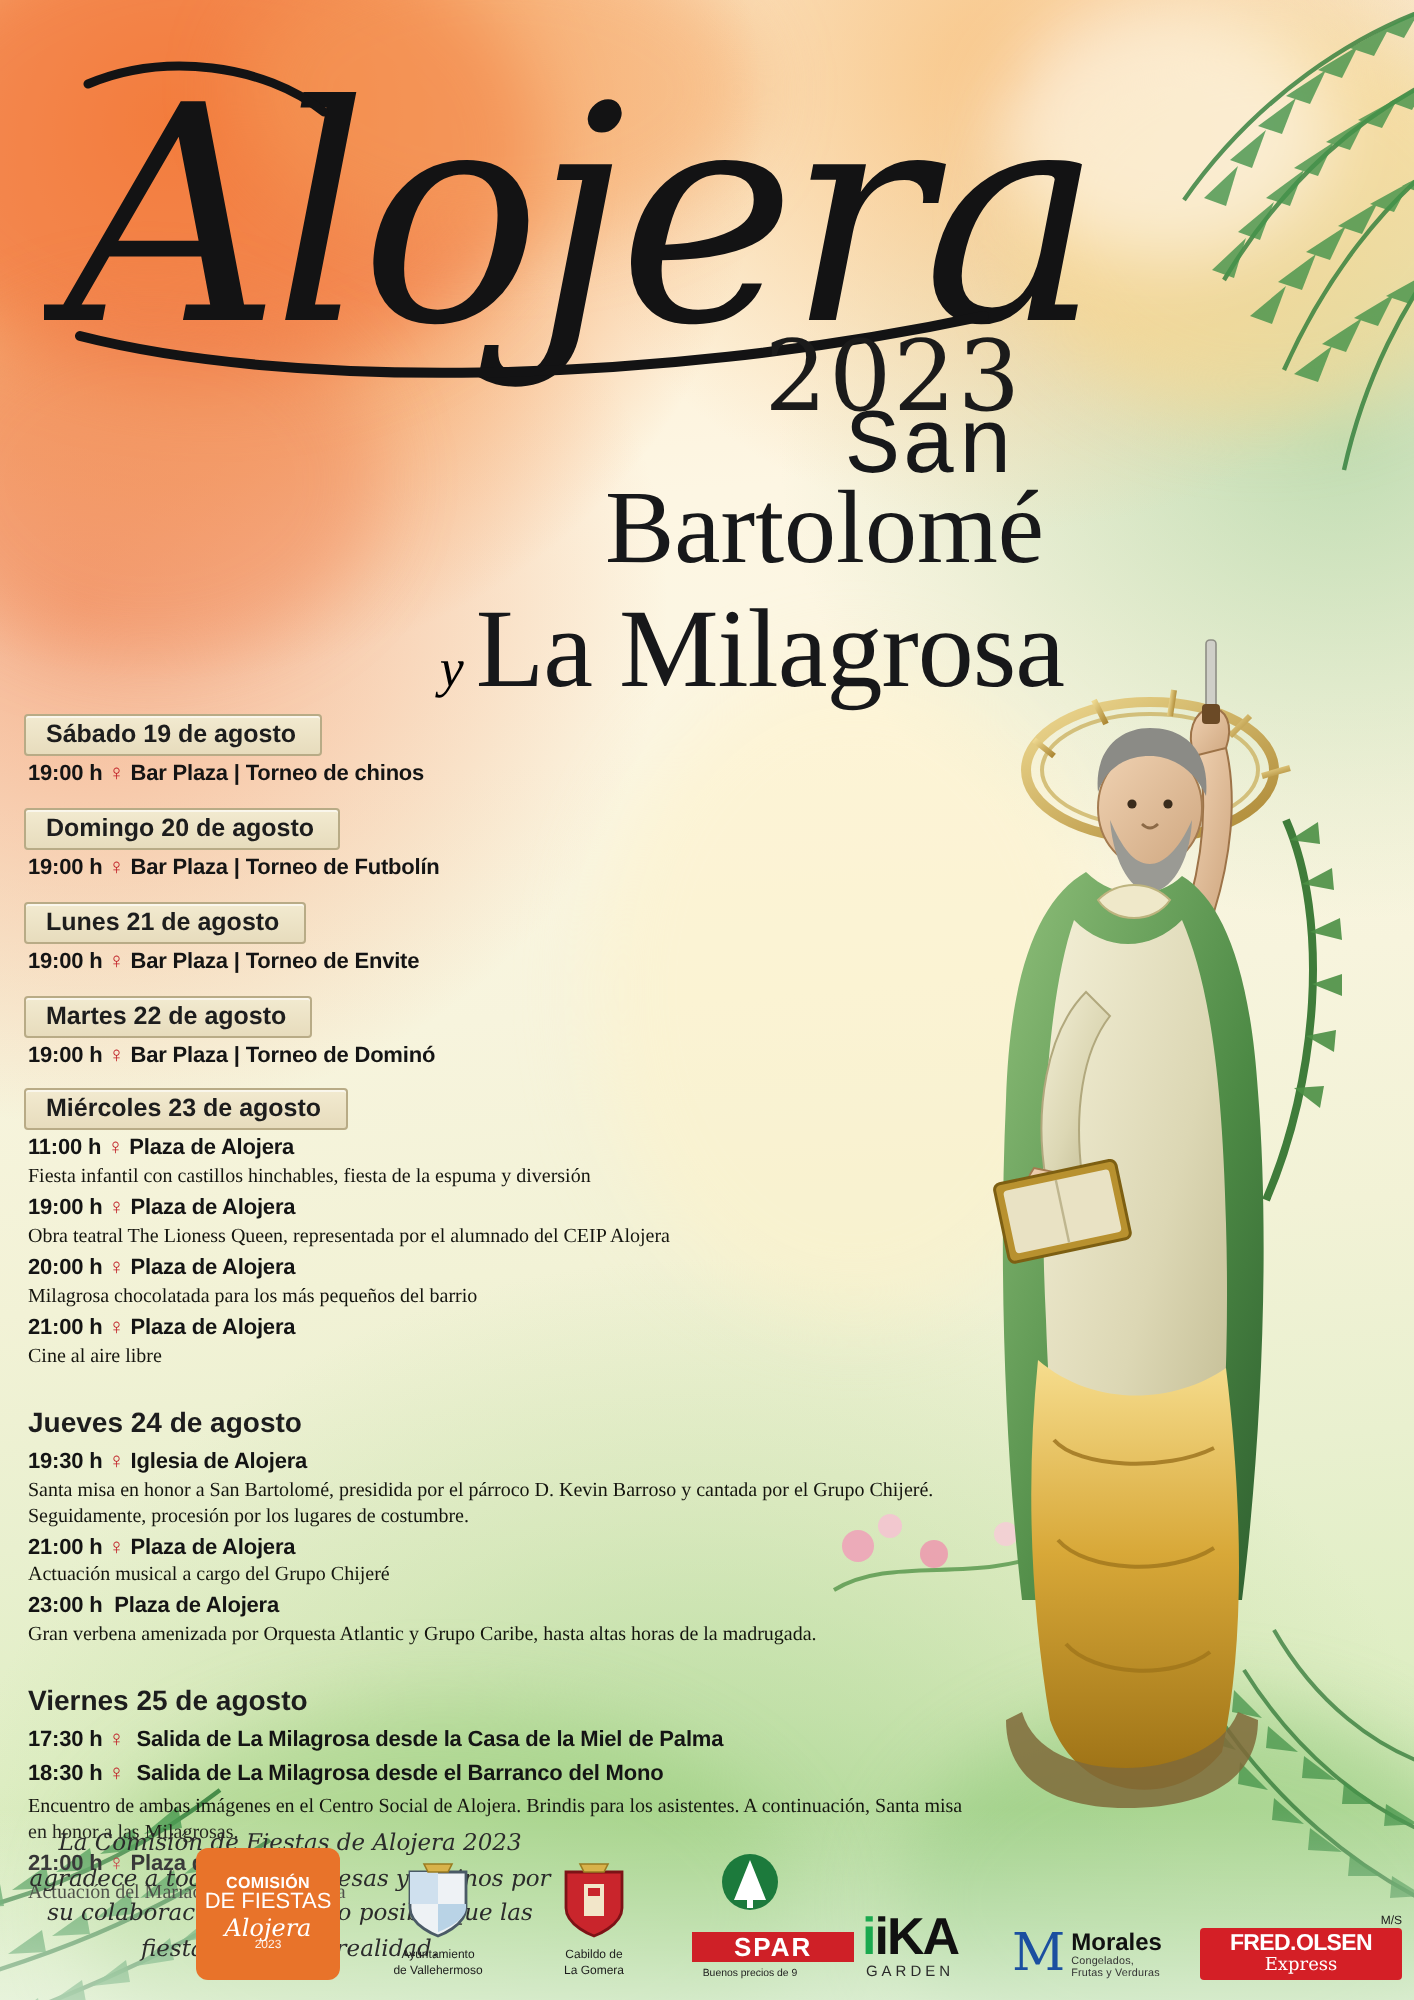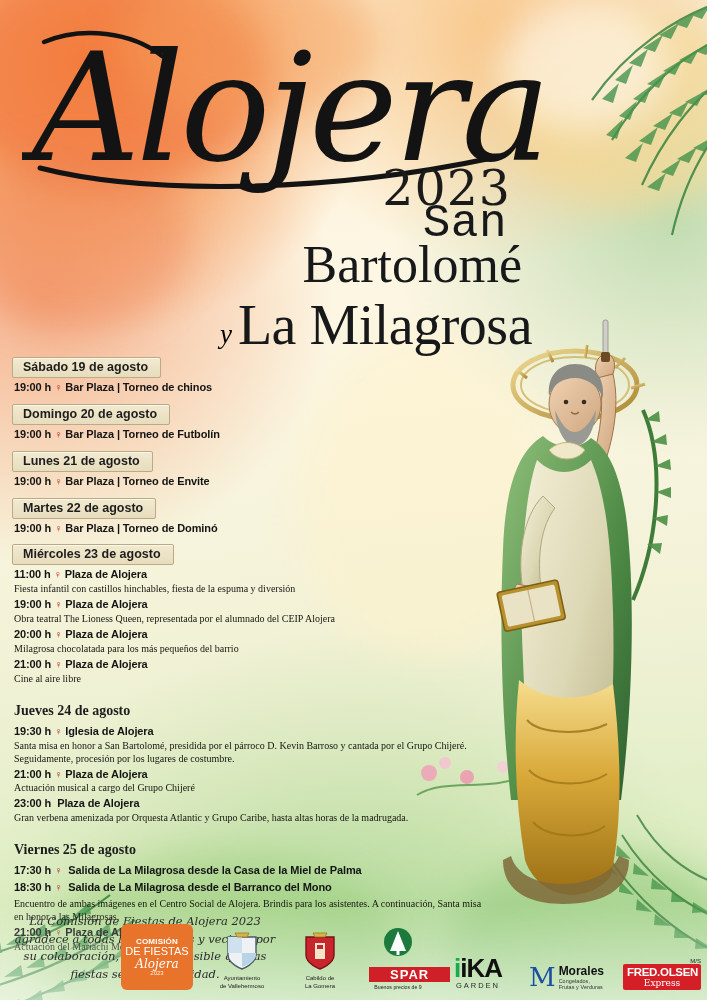--- a/index.html
+++ b/index.html
@@ -88,21 +88,21 @@
     padding: 2px 12px 3px 10px;
     font-family: "Liberation Sans", sans-serif;
     font-weight: bold;
     font-size: 12.5px;
     color: #1d1d1d;
     margin-top: 9px;
     box-shadow: 0 1px 0 rgba(255,255,255,0.6) inset;
   }
   .day-head.plain {
     background: none; border: none; box-shadow: none;
-    padding-left: 2px; font-size: 14px; margin-top: 15px; font-family: Liberation Serif, serif;
+    padding-left: 2px; font-size: 14px; margin-top: 15px;
   }
   .ev { margin: 2px 0 0 2px; }
   .ev-line {
     font-family: "Liberation Sans", sans-serif;
     font-size: 11px;
     font-weight: bold;
     color: #141414;
     letter-spacing: -0.1px;
     line-height: 1.35;
   }
@@ -166,21 +166,21 @@
   .logo-ika { width: 62px; text-align: center; font-family: "Liberation Sans", sans-serif; }
   .ika-word { font-size: 26px; font-weight: bold; color: #111; letter-spacing: -1px; }
   .ika-word .i { color: #1aa94e; }
   .ika-sub { font-size: 7.5px; color: #2a2a2a; letter-spacing: 2px; margin-top: -3px; }
 
   .logo-morales { width: 74px; font-family: "Liberation Sans", sans-serif; display: flex; align-items: center; gap: 3px; }
   .m-mark { font-family: "DejaVu Serif", serif; font-size: 26px; color: #1b4fa0; line-height: 1; }
   .m-txt .m1 { font-size: 12px; font-weight: bold; color: #111; }
   .m-txt .m2 { font-size: 5.4px; color: #333; letter-spacing: 0.1px; }
 
-  .logo-fred { width: 78px; font-family: "Liberation Sans", sans-serif; }
+  .logo-fred { width: 101px; font-family: "Liberation Sans", sans-serif; }
   .fred-box { background: #d41f26; color: #fff; padding: 2px 4px; border-radius: 2px; text-align: center; }
   .fred-1 { font-size: 11.5px; font-weight: bold; letter-spacing: -0.3px; }
   .fred-2 { font-family: "DejaVu Serif", serif; font-size: 9px; }
   .fred-top { font-size: 6px; color: #1b1b1b; text-align: right; }
 
   .footer-band {
     position: absolute; left: 0; bottom: 0; width: 707px; height: 96px;
     background: linear-gradient(to top, rgba(255,255,255,0.55), rgba(255,255,255,0));
   }
 </style>

